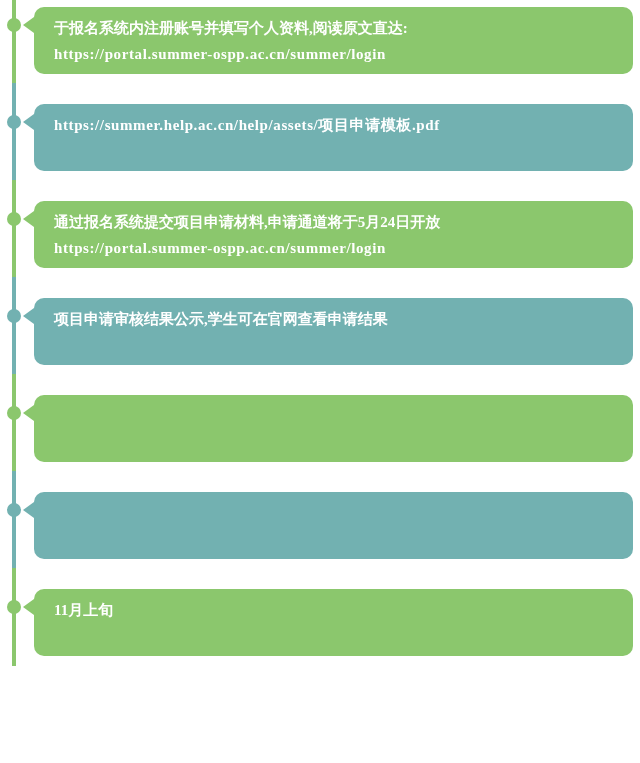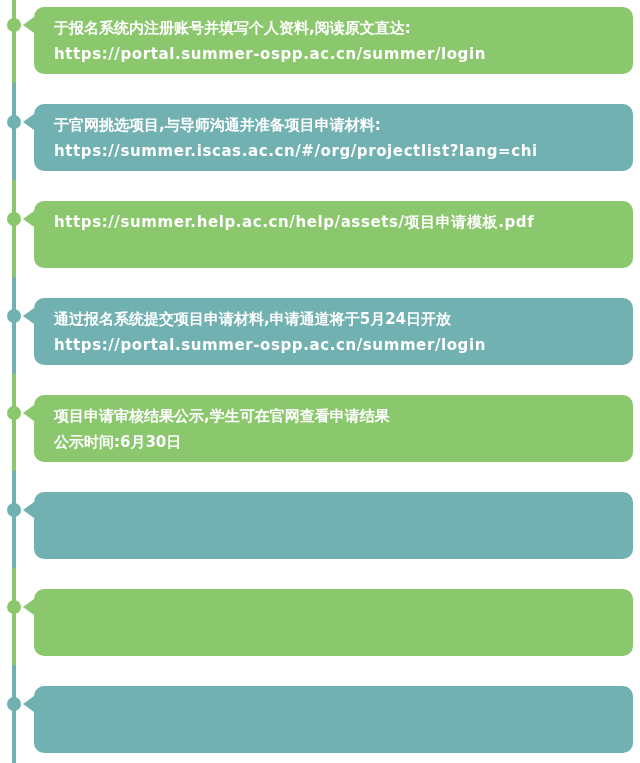--- a/index.html
+++ b/index.html
@@ -71,48 +71,40 @@
     border-top: 8.5px solid transparent;
     border-bottom: 8.5px solid transparent;
     border-right: 11px solid var(--c);
   }
   .l1, .l2 {
     margin: 0;
     font-size: 15px;
     font-weight: bold;
     line-height: 24px;
     white-space: nowrap;
+    font-family: Liberation Serif, serif;
   }
   .l1 { margin-bottom: 2px; }
   .url { letter-spacing: 0.6px; }
 </style>
 </head>
 <body>
 
 <div class="page">
 
   <div class="step">
     <span class="seg"></span>
     <span class="dot"></span>
     <div class="card">
       <span class="arrow"></span>
       <p class="l1">于报名系统内注册账号并填写个人资料,阅读原文直达:</p>
       <p class="l2 url">https://portal.summer-ospp.ac.cn/summer/login</p>
     </div>
   </div>
 
-  <div class="step">
-    <span class="seg"></span>
-    <span class="dot"></span>
-    <div class="card">
-      <span class="arrow"></span>
-      <p class="l1">于官网挑选项目,与导师沟通并准备项目申请材料:</p>
-      <p class="l2 url">https://summer.iscas.ac.cn/#/org/projectlist?lang=chi</p>
-    </div>
-  </div>
 
   <div class="step">
     <span class="seg"></span>
     <span class="dot"></span>
     <div class="card">
       <span class="arrow"></span>
       <p class="l2 url">https://summer.help.ac.cn/help/assets/项目申请模板.pdf</p>
     </div>
   </div>
 
@@ -125,21 +117,20 @@
       <p class="l2 url">https://portal.summer-ospp.ac.cn/summer/login</p>
     </div>
   </div>
 
   <div class="step">
     <span class="seg"></span>
     <span class="dot"></span>
     <div class="card">
       <span class="arrow"></span>
       <p class="l1">项目申请审核结果公示,学生可在官网查看申请结果</p>
-      <p class="l2">公示时间:6月30日</p>
     </div>
   </div>
 
   <div class="step">
     <span class="seg"></span>
     <span class="dot"></span>
     <div class="card">
       <span class="arrow"></span>
     </div>
   </div>
@@ -150,16 +141,17 @@
     <div class="card">
       <span class="arrow"></span>
     </div>
   </div>
 
   <div class="step">
     <span class="seg"></span>
     <span class="dot"></span>
     <div class="card">
       <span class="arrow"></span>
+      <p class="l2">11月上旬</p>
     </div>
   </div>
 
 </div>
 
 </body></html>

